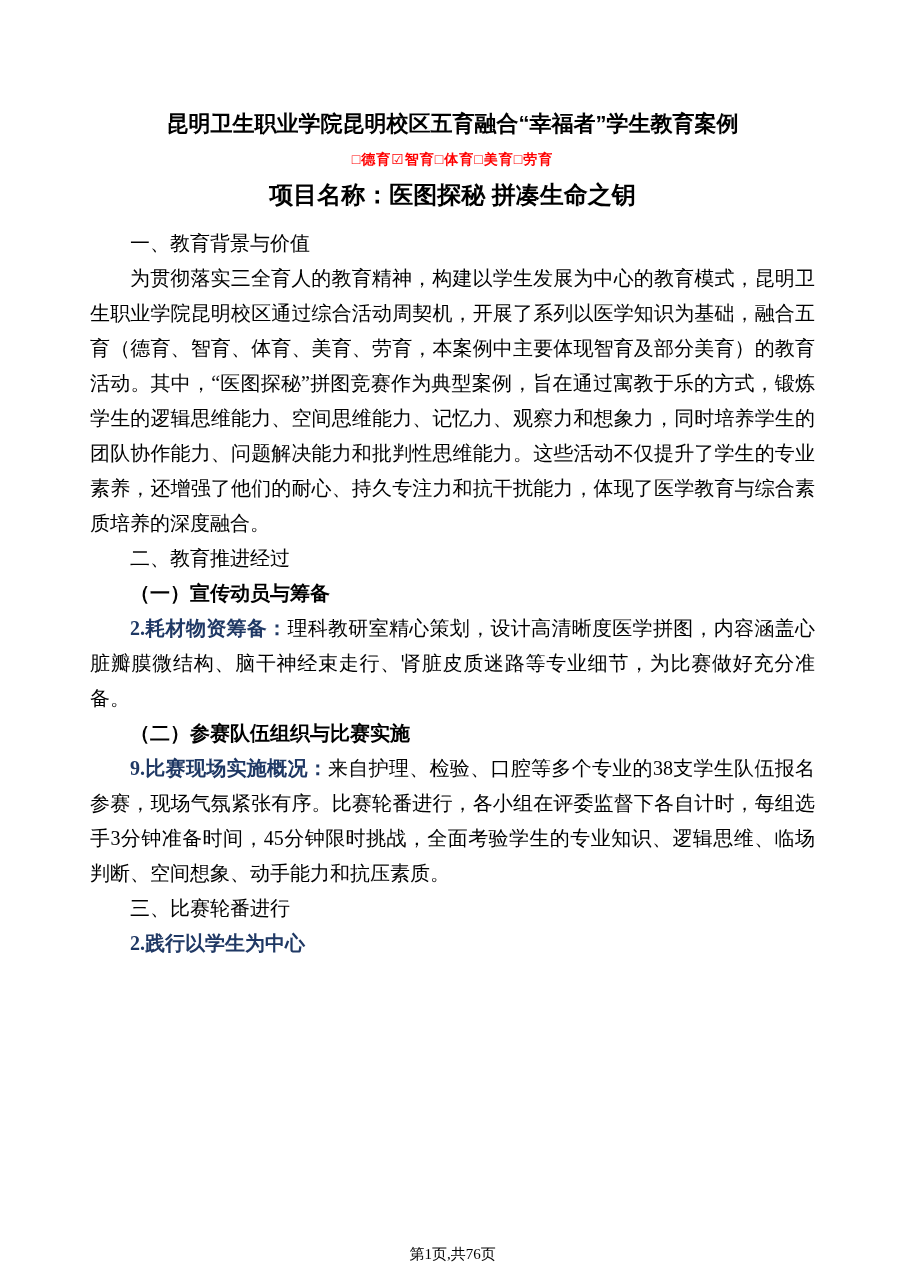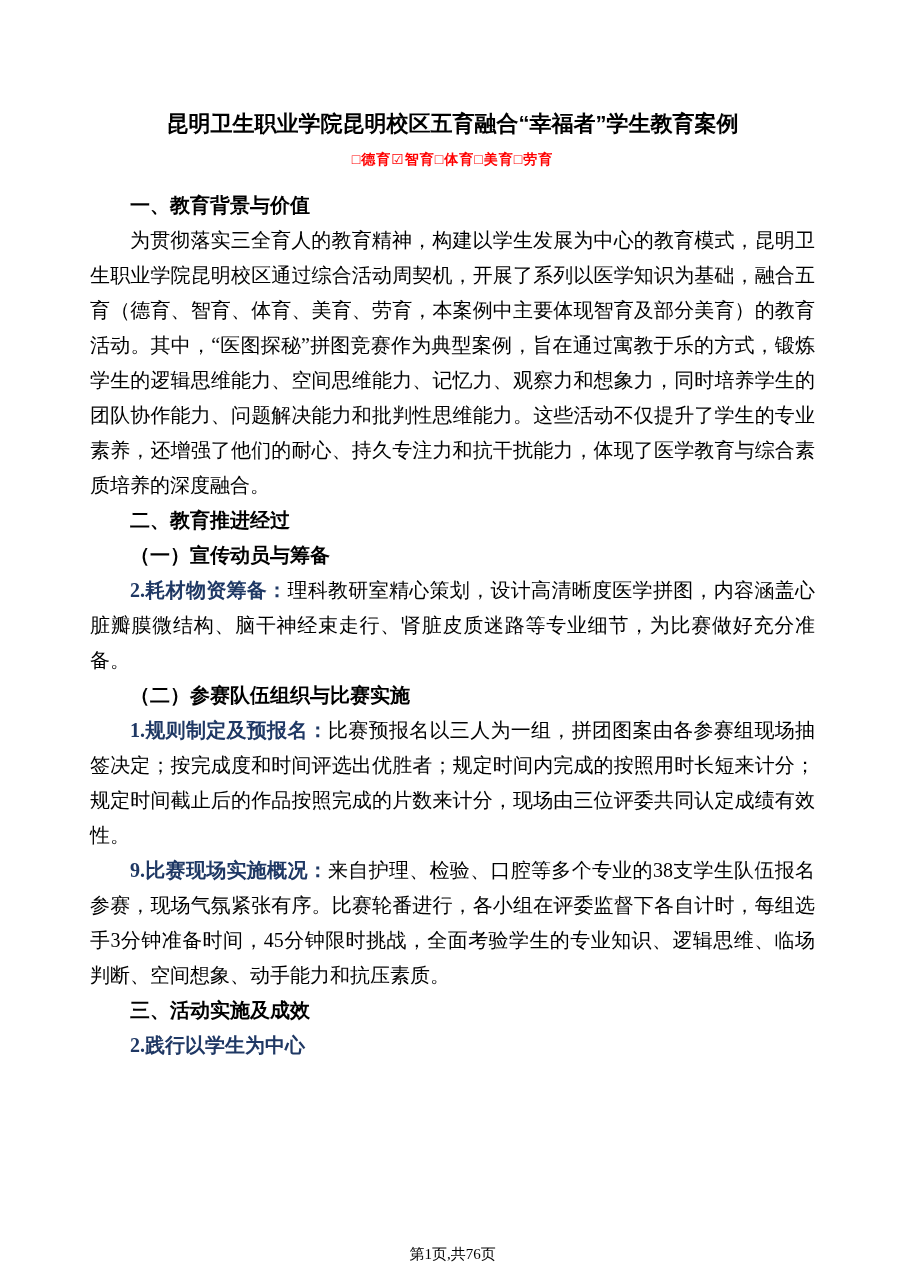--- a/index.html
+++ b/index.html
@@ -48,21 +48,21 @@
     color:var(--text);
   }
   .body-text{margin-top:12px;}
   .body-text h2, .body-text h3, .body-text p{
     font-size:20px;
     line-height:35px;
     text-align:justify;
     text-indent:2em;
     font-weight:normal;
   }
-  .body-text h2{font-weight:bold;}
+  .body-text h2{font-weight:normal;}
   .body-text h3{font-weight:bold;}
   .lead{
     font-weight:bold;
     color:var(--navy);
   }
   .footer{
     position:absolute;
     left:0;right:0;
     bottom:16px;
     text-align:center;
@@ -73,41 +73,41 @@
 </head>
 <body>
 
 <div class="page">
   <div class="content">
 
     <h1 class="doc-title sans">昆明卫生职业学院昆明校区五育融合“幸福者”学生教育案例</h1>
 
     <div class="check-line sans">□德育☑智育□体育□美育□劳育</div>
 
+    <div class="project-line sans">项目名称：医图探秘 拼凑生命之钥</div>
 
     <div class="body-text">
 
       <h2>一、教育背景与价值</h2>
 
       <p><span>为贯彻落实三全育人的教育精神，构建以学生发展为中心的教育模式，昆明卫生职业学院昆明校区通过综合活动周契机，开展了系列以医学知识为基础，融合五育（德育、智育、体育、美育、劳育，本案例中主要体现智育及部分美育）的教育活动。其中，“医图探秘”拼图竞赛作为典型案例，旨在通过寓教于乐的方式，锻炼学生的逻辑思维能力、空间思维能力、记忆力、观察力和想象力，同时培养学生的团队协作能力、问题解决能力和批判性思维能力。这些活动不仅提升了学生的专业素养，还增强了他们的耐心、持久专注力和抗干扰能力，体现了医学教育与综合素质培养的深度融合。</span></p>
 
       <h2>二、教育推进经过</h2>
 
       <h3>（一）宣传动员与筹备</h3>
 
 
       <p><span class="lead">2.耗材物资筹备：</span><span>理科教研室精心策划，设计高清晰度医学拼图，内容涵盖心脏瓣膜微结构、脑干神经束走行、肾脏皮质迷路等专业细节，为比赛做好充分准备。</span></p>
 
       <h3>（二）参赛队伍组织与比赛实施</h3>
 
-      <p><span class="lead">1.规则制定及预报名：</span><span>比赛预报名以三人为一组，拼团图案由各参赛组现场抽签决定；按完成度和时间评选出优胜者；规定时间内完成的按照用时长短来计分；规定时间截止后的作品按照完成的片数来计分，现场由三位评委共同认定成绩有效性。</span></p>
 
       <p><span class="lead">9.比赛现场实施概况：</span><span>来自护理、检验、口腔等多个专业的38支学生队伍报名参赛，现场气氛紧张有序。比赛轮番进行，各小组在评委监督下各自计时，每组选手3分钟准备时间，45分钟限时挑战，全面考验学生的专业知识、逻辑思维、临场判断、空间想象、动手能力和抗压素质。</span></p>
 
-      <h2>三、活动实施及成效</h2>
+      <h2>三、比赛轮番进行</h2>
 
       <p><span class="lead">2.践行以学生为中心</span></p>
 
     </div>
   </div>
 
   <div class="footer">第1页,共76页</div>
 </div>
 
 </body></html>

